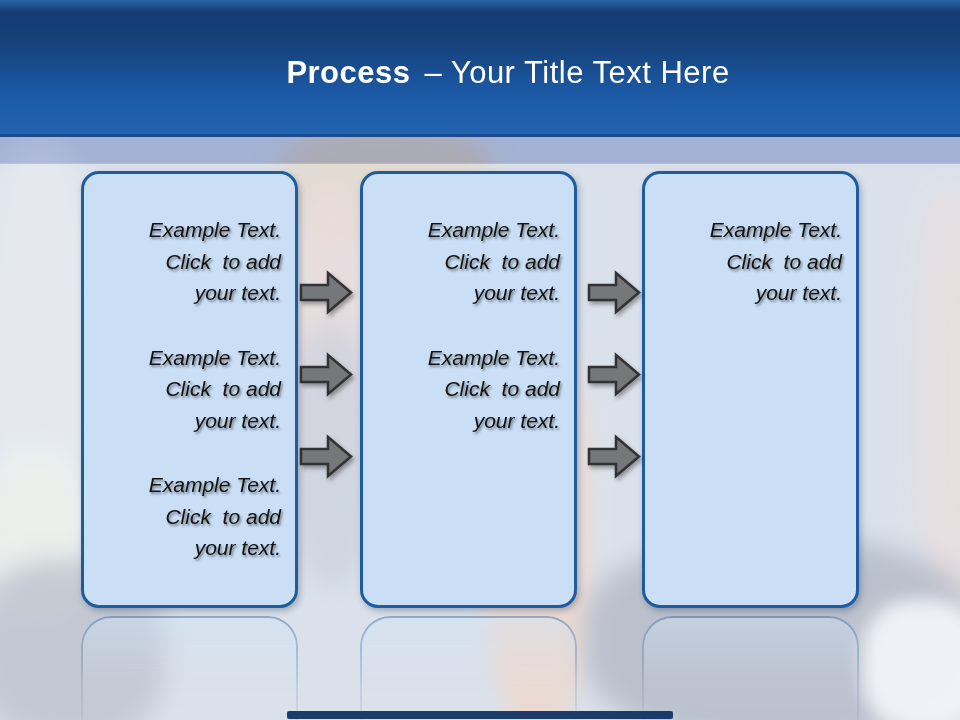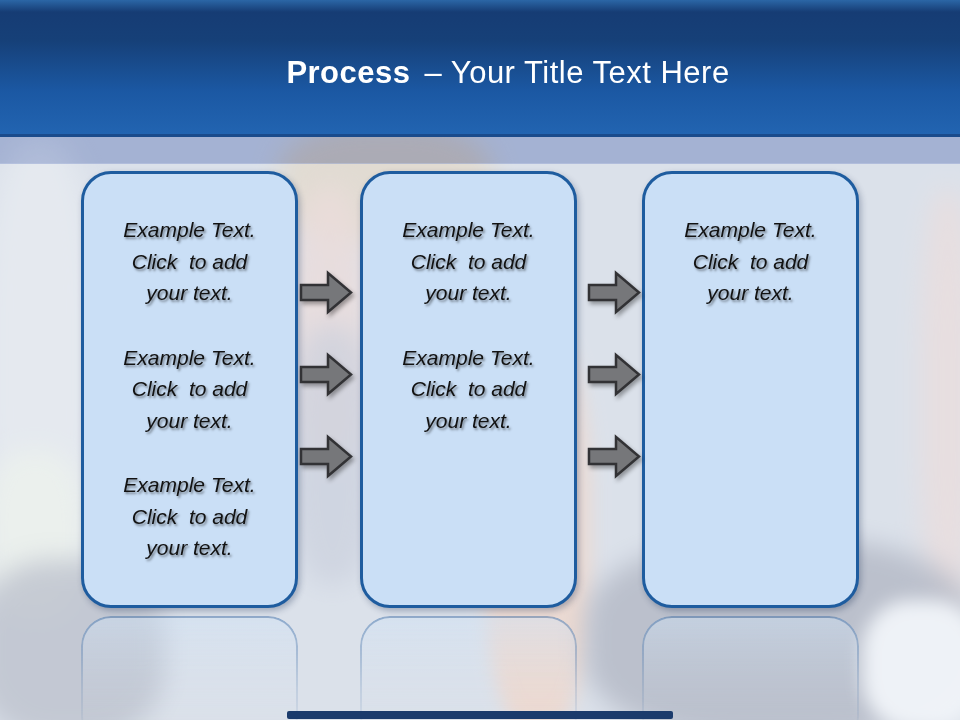--- a/index.html
+++ b/index.html
@@ -31,23 +31,23 @@
   }
   .title{
     position:absolute;left:16px;top:55px;width:960px;padding-left:24px;box-sizing:border-box;
     text-align:center;color:#FFFFFF;font-size:31px;white-space:nowrap;
   }
   .t-bold{font-weight:700;letter-spacing:.5px;}
   .t-rest{font-weight:400;margin-left:14px;letter-spacing:.5px;}
   
   .box{
     position:absolute;top:171px;width:217px;height:437px;box-sizing:border-box;
-    background:#CADFF6;border:3px solid #1E5C9F;border-radius:30px;
+    background:#CADFF6;border:3px solid #1E5C9F;border-radius:18px;
     box-shadow:2px 3px 6px rgba(20,40,80,.30);
-    padding:40px 14px 0 14px;text-align:center;
+    padding:40px 14px 0 14px;text-align:right;
   }
   .box1{left:81px;} .box2{left:360px;} .box3{left:642px;}
   .box p{
     margin:0 0 33px 0;white-space:pre-wrap;
     font-style:italic;font-size:21px;line-height:31.5px;color:#121212;
     text-shadow:1.5px 2px 2.5px rgba(0,0,0,.45);
   }
   
   .arrows{position:absolute;top:269px;width:54px;display:flex;flex-direction:column;gap:35px;}
   .g1{left:299px;} .g2{left:587px;}

